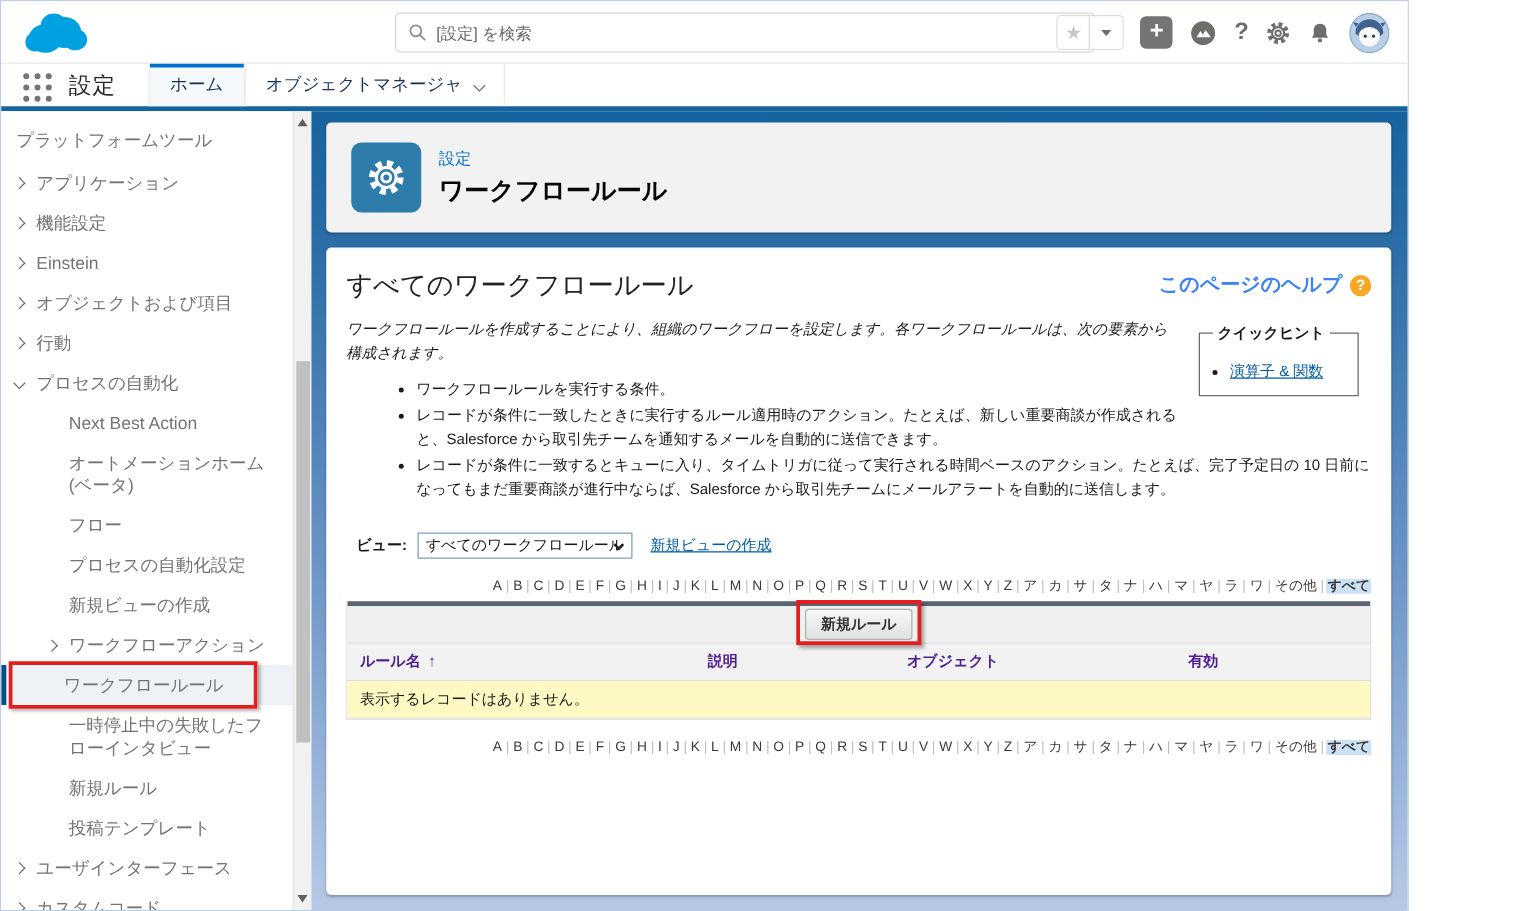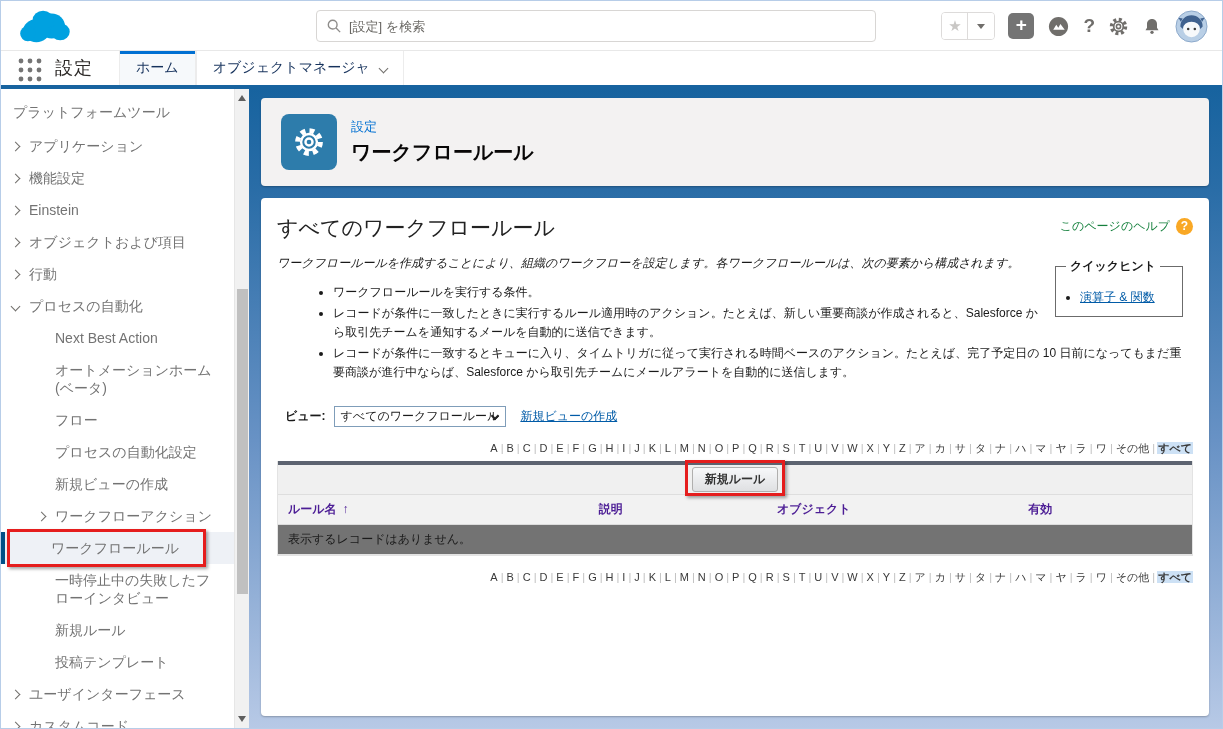--- a/index.html
+++ b/index.html
@@ -1,18 +1,18 @@
 <!DOCTYPE html>
 <html><head>
 <meta charset="utf-8">
 <style>
   * { margin:0; padding:0; box-sizing:border-box; }
   html,body { width:1223px; height:729px; overflow:hidden;
     font-family:"Liberation Sans","DejaVu Sans",sans-serif; background:#fff; }
-  .frame { width:1223px; height:729px; border:1px solid #b7cde8; position:relative;
+  .frame { width:1127px; height:729px; border:1px solid #b7cde8; position:relative;
     display:flex; flex-direction:column; background:#fff; }
 
   
   .ghead { height:50px; display:flex; align-items:center; position:relative;
     background:#fff; border-bottom:1px solid #e8e8e8; flex:0 0 auto; }
   .logo { margin-left:14px; width:58px; height:40px; }
   .searchbox { position:absolute; left:315px; top:9px; width:560px; height:32px;
     border:1px solid #d8d6d4; border-radius:4px; display:flex; align-items:center;
     padding:0 10px; background:#fff; }
   .searchbox input { border:none; outline:none; flex:1; font-size:13px; margin-left:8px;
@@ -72,21 +72,21 @@
   .pagecard { background:#f3f2f2; border-radius:4px; height:88px; display:flex; align-items:center;
     padding:0 20px; box-shadow:0 1px 2px rgba(0,0,0,.25); }
   .tile { width:56px; height:56px; border-radius:8px; background:#2d7cab; display:flex;
     align-items:center; justify-content:center; margin-right:14px; }
   .eyebrow { font-size:13px; color:#0070d2; margin-bottom:3px; }
   .pagetitle { font-size:20px; font-weight:bold; color:#080707; }
 
   .card { background:#fff; border-radius:4px; height:518px; margin-top:12px; padding:14px 16px;
     box-shadow:0 1px 2px rgba(0,0,0,.25); overflow:hidden; font-size:12px; color:#1a1a1a; }
   .help-row { float:right; display:flex; align-items:center; gap:6px; margin-top:6px; }
-  .help-link { color:#15803d; font-size:12px; text-decoration:none; }
+  .help-link { color:#3b82f6; font-size:16px; text-decoration:none;font-weight:bold; }
   .help-orb { width:17px; height:17px; border-radius:50%; background:#f9a825; color:#fff;
     font-size:12px; font-weight:bold; text-align:center; line-height:17px; }
   .ctitle { font-size:21px; color:#222; margin:2px 0 12px 0; font-weight:normal; }
   .quicktips { float:right; border:1px solid #6b6b6b; padding:8px 10px 10px 10px; width:128px;
     margin:4px 10px 10px 16px; }
   .quicktips legend { font-size:12px; font-weight:bold; padding:0 4px; }
   .quicktips ul { margin:6px 0 0 14px; }
   .quicktips a { color:#015ba7; font-size:12px; }
   .intro { margin:4px 0 10px 0; line-height:1.6;font-style:italic; }
   .bullets { margin:0 0 0 56px; line-height:1.62; }
@@ -109,21 +109,21 @@
     border-bottom:1px solid #dedede; }
   .btnwrap { position:relative; }
   .btn { font-size:12px; font-weight:bold; color:#333; padding:3px 12px; border:1px solid #b0afae;
     border-radius:3px; background:linear-gradient(#f7f8fa,#dfe0e2); cursor:pointer; font-family:inherit; }
   .btn-red { position:absolute; top:-7px; bottom:-4px; left:-7px; right:-7px;
     border:3px solid #e51d1d; box-shadow:2px 2px 3px rgba(0,0,0,.35); pointer-events:none; }
   .tbl-head { display:grid; grid-template-columns:34% 19.5% 27.5% 19%; background:#f2f2f2;
     border-bottom:1px solid #dcdcdc; }
   .th { font-weight:bold; padding:6px 10px; font-size:12px; color:#4c1d95; }
   .sort-arrow { margin-left:6px; font-weight:normal; }
-  .tbl-empty { background:#737373; padding:6px 10px; border-bottom:1px solid #e3e3e3; }
+  .tbl-empty { background:#fef9c3; padding:6px 10px; border-bottom:1px solid #e3e3e3; }
 </style>
 </head>
 <body>
 
 <div class="frame">
 
   <div class="ghead">
     <svg class="logo" viewBox="0 0 60 42">
       <ellipse cx="22" cy="26" rx="14" ry="12" fill="#00a1e0"></ellipse>
         <ellipse cx="38" cy="21" rx="14" ry="13" fill="#00a1e0"></ellipse>

